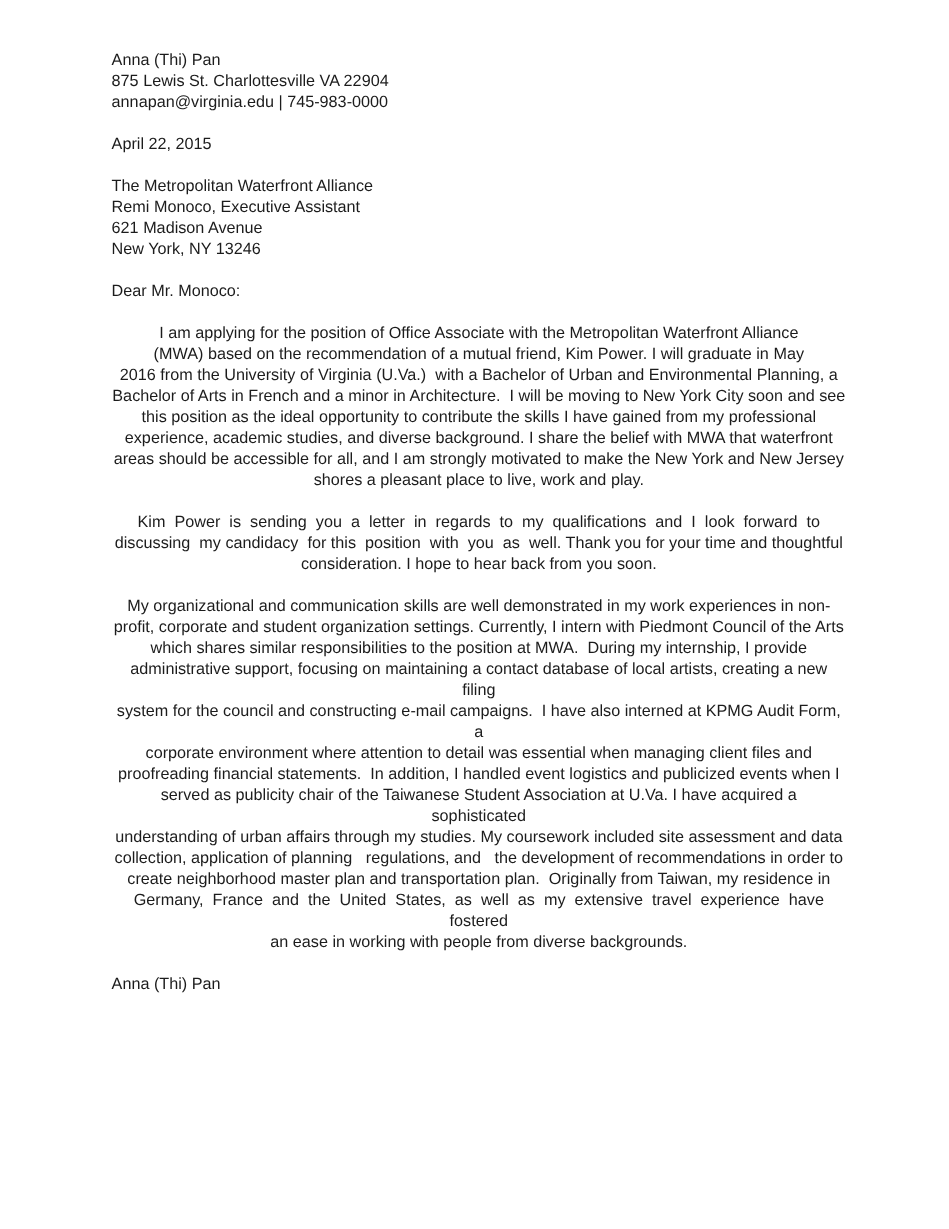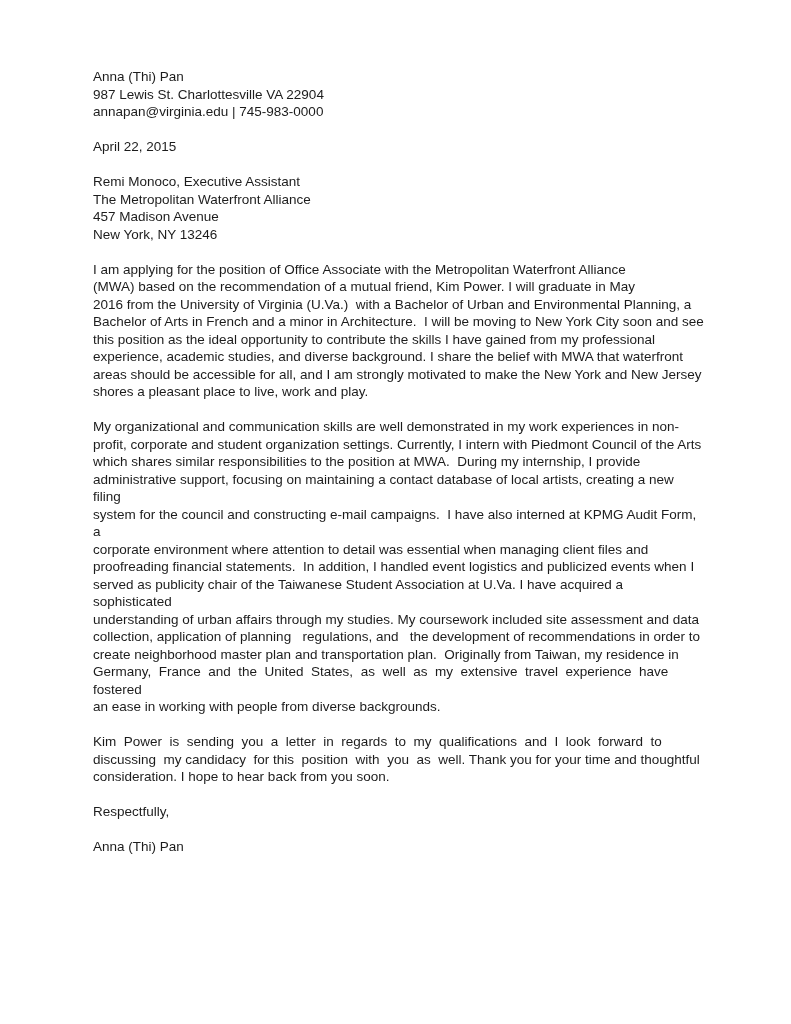--- a/index.html
+++ b/index.html
@@ -3,80 +3,81 @@
 <meta charset="utf-8">
 <style>
   * { margin: 0; padding: 0; box-sizing: border-box; }
   html, body { background: #e8e8e8; }
   .page {
     position: relative;
     width: 791px;
     height: 1024px;
     background: #ffffff;
     margin: 0 auto;
-    padding: 68px 58px 0 93px;
+    padding: 41px 58px 0 93px;
     font-family: "Liberation Sans", "DejaVu Sans", sans-serif;
     font-size: 13.5px;
     line-height: 17.5px;
     color: #1c1c1c;
     overflow: hidden;
   }
   .block { margin-bottom: 17.5px; }
   .line { display: block; }
   .para {
     white-space: pre-wrap;
     width: 612px;
+    text-align: center;
   }
 </style>
 </head>
 <body>
 
 <div class="page">
 
   <div class="block">
     <span class="line">Anna (Thi) Pan</span>
-    <span class="line">987 Lewis St. Charlottesville VA 22904</span>
+    <span class="line">875 Lewis St. Charlottesville VA 22904</span>
     <span class="line">annapan@virginia.edu | 745-983-0000</span>
   </div>
 
   <div class="block">April 22, 2015</div>
 
   <div class="block">
+    <span class="line">The Metropolitan Waterfront Alliance</span>
     <span class="line">Remi Monoco, Executive Assistant</span>
-    <span class="line">The Metropolitan Waterfront Alliance</span>
-    <span class="line">457 Madison Avenue</span>
+    <span class="line">621 Madison Avenue</span>
     <span class="line">New York, NY 13246</span>
   </div>
 
+  <div class="block">Dear Mr. Monoco:</div>
 
   <div class="block para">I am applying for the position of Office Associate with the Metropolitan Waterfront Alliance
 (MWA) based on the recommendation of a mutual friend, Kim Power. I will graduate in May
 2016 from the University of Virginia (U.Va.)  with a Bachelor of Urban and Environmental Planning, a
 Bachelor of Arts in French and a minor in Architecture.  I will be moving to New York City soon and see
 this position as the ideal opportunity to contribute the skills I have gained from my professional
 experience, academic studies, and diverse background. I share the belief with MWA that waterfront
 areas should be accessible for all, and I am strongly motivated to make the New York and New Jersey
 shores a pleasant place to live, work and play.</div>
+
+  <div class="block para">Kim  Power  is  sending  you  a  letter  in  regards  to  my  qualifications  and  I  look  forward  to
+discussing  my candidacy  for this  position  with  you  as  well. Thank you for your time and thoughtful
+consideration. I hope to hear back from you soon.</div>
 
   <div class="block para">My organizational and communication skills are well demonstrated in my work experiences in non-
 profit, corporate and student organization settings. Currently, I intern with Piedmont Council of the Arts
 which shares similar responsibilities to the position at MWA.  During my internship, I provide
 administrative support, focusing on maintaining a contact database of local artists, creating a new filing
 system for the council and constructing e-mail campaigns.  I have also interned at KPMG Audit Form, a
 corporate environment where attention to detail was essential when managing client files and
 proofreading financial statements.  In addition, I handled event logistics and publicized events when I
 served as publicity chair of the Taiwanese Student Association at U.Va. I have acquired a sophisticated
 understanding of urban affairs through my studies. My coursework included site assessment and data
 collection, application of planning   regulations, and   the development of recommendations in order to
 create neighborhood master plan and transportation plan.  Originally from Taiwan, my residence in
 Germany,  France  and  the  United  States,  as  well  as  my  extensive  travel  experience  have fostered
 an ease in working with people from diverse backgrounds.</div>
 
-  <div class="block para">Kim  Power  is  sending  you  a  letter  in  regards  to  my  qualifications  and  I  look  forward  to
-discussing  my candidacy  for this  position  with  you  as  well. Thank you for your time and thoughtful
-consideration. I hope to hear back from you soon.</div>
-
-  <div class="block">Respectfully,</div>
 
   <div class="block">Anna (Thi) Pan</div>
 
 
 </div>
 
 </body></html>

